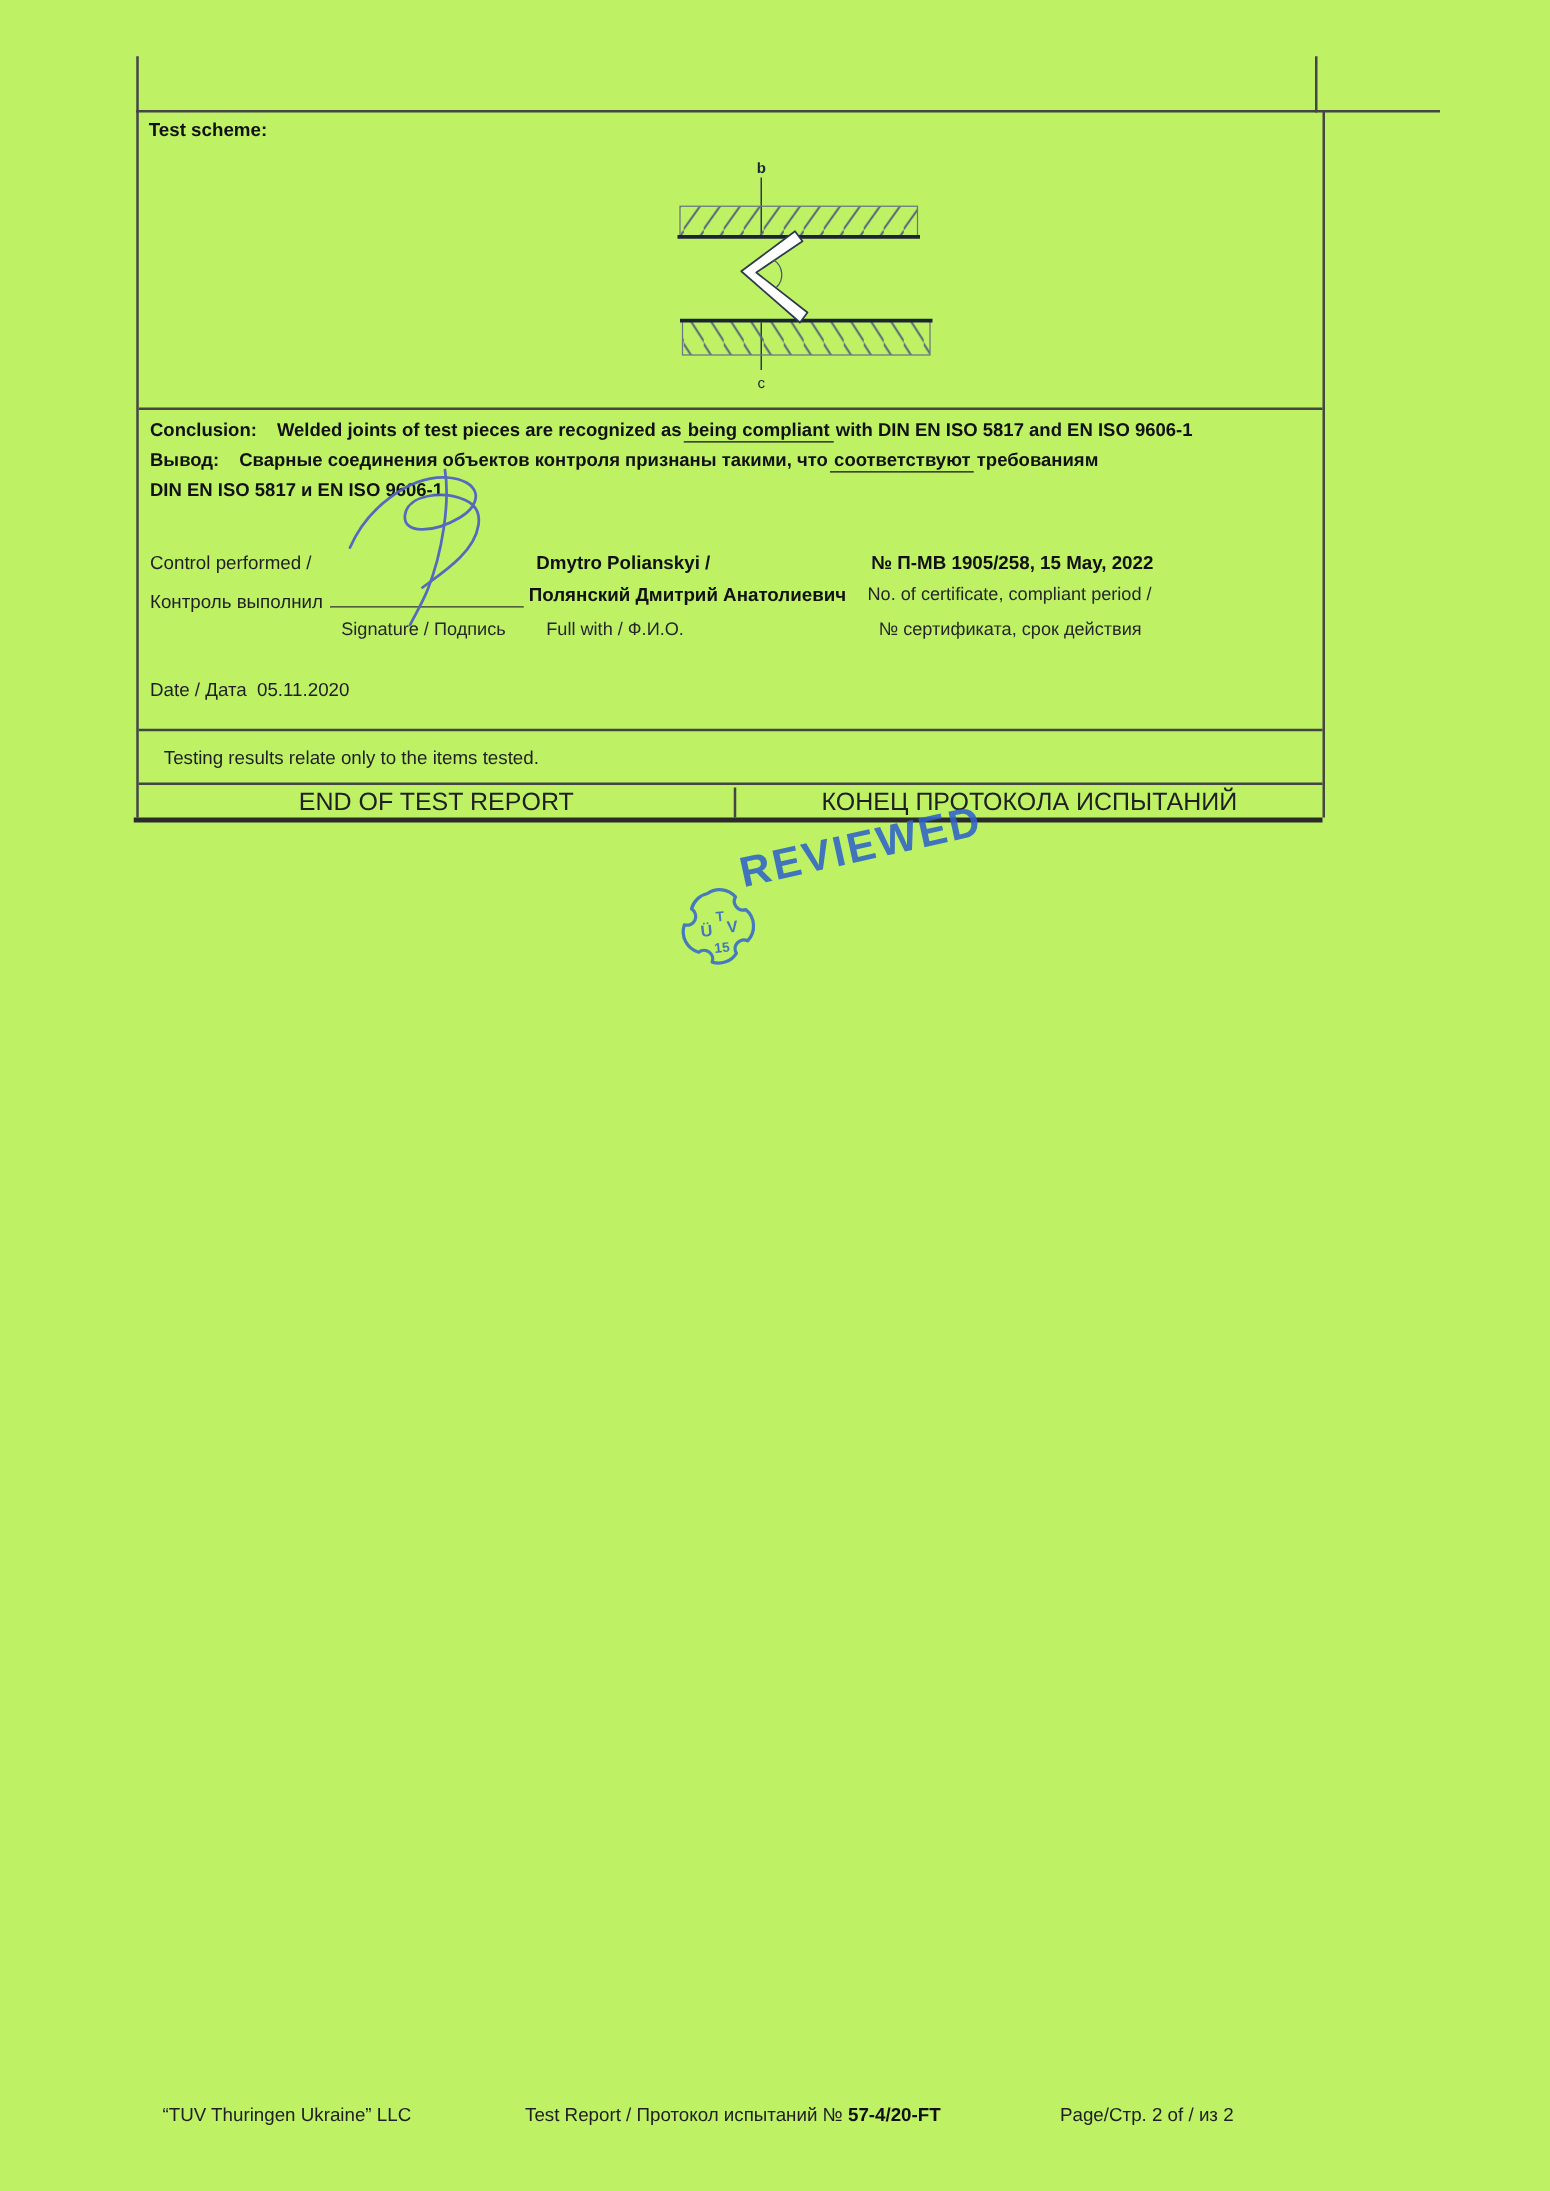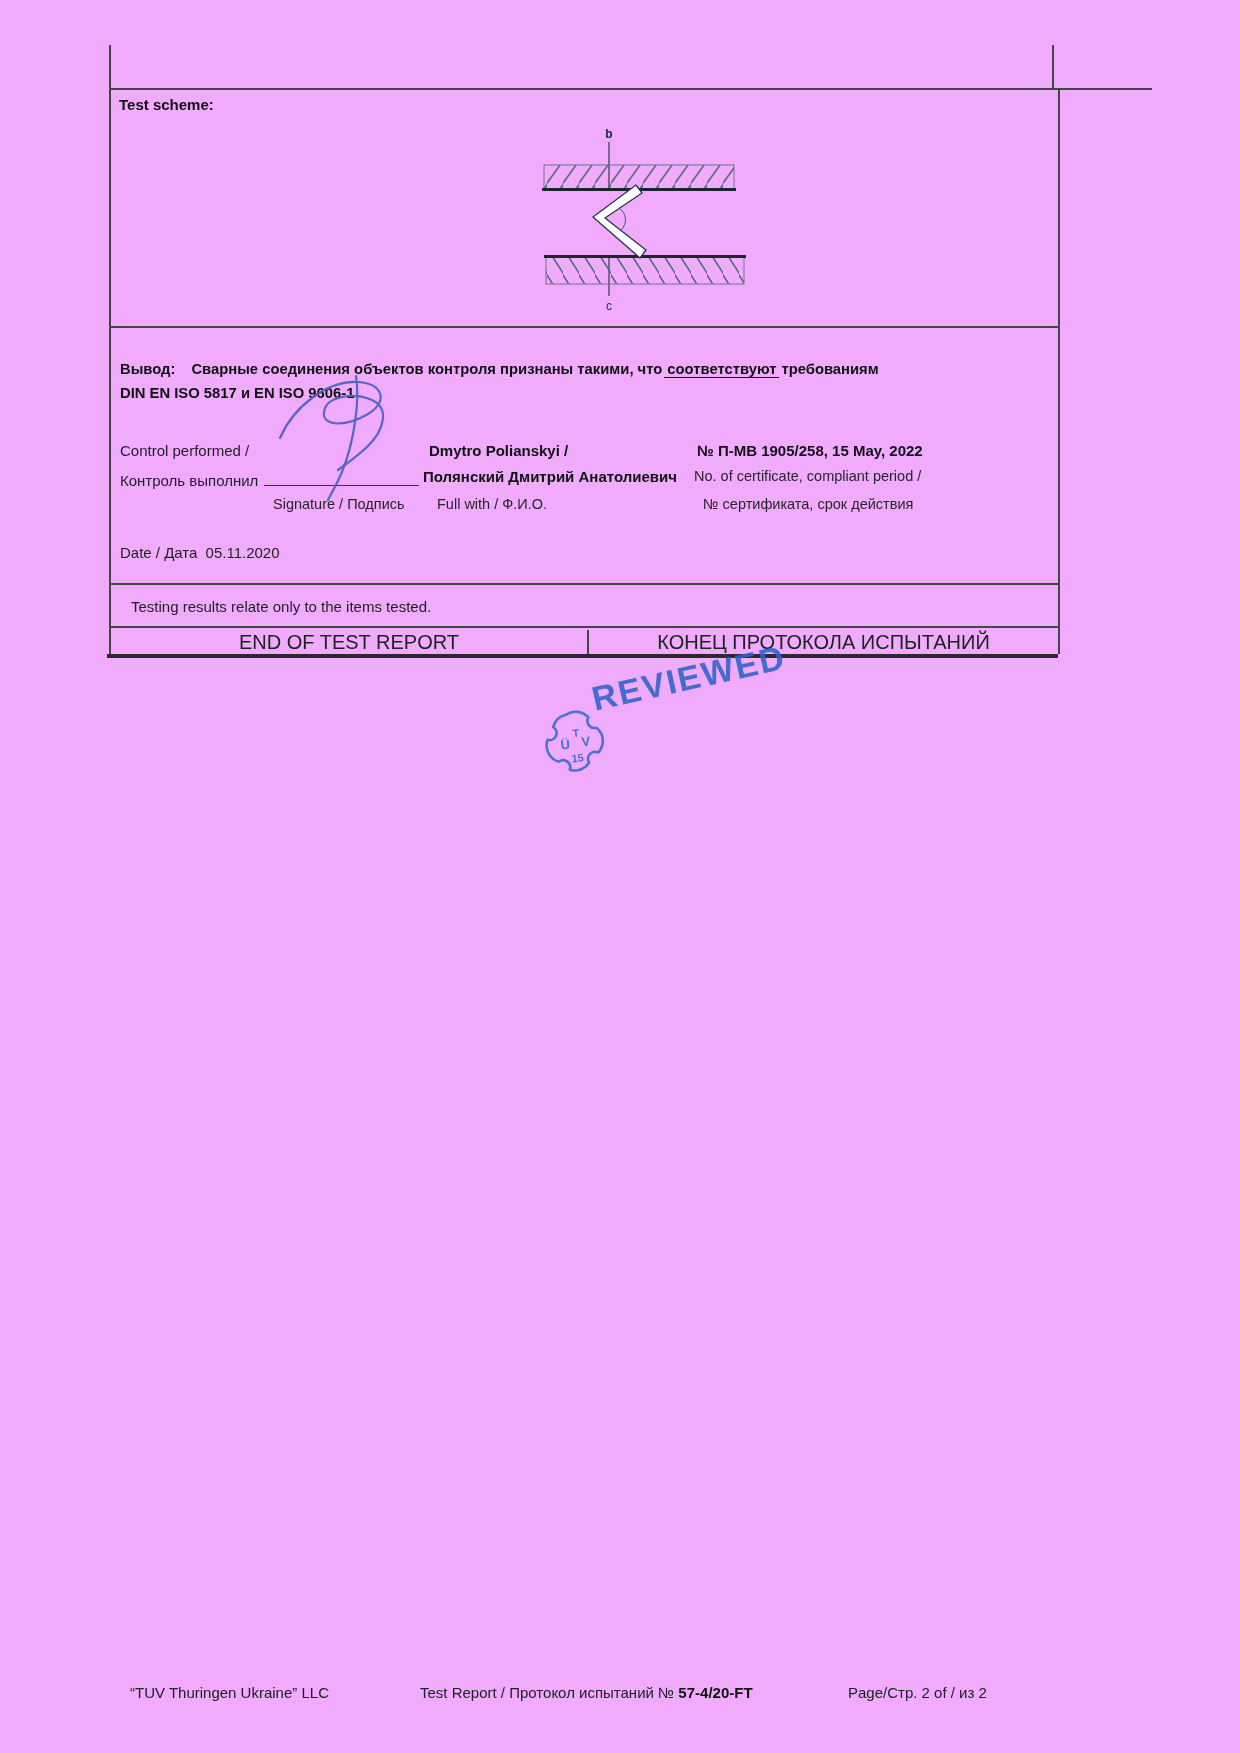--- a/index.html
+++ b/index.html
@@ -1,16 +1,16 @@
 <!DOCTYPE html>
 <html><head>
 <meta charset="utf-8">
 <style>
   html,body{margin:0;padding:0;background:#ffffff;}
-  #page{position:relative;width:1240px;height:1753px;background:#f0abfc;
+  #page{position:relative;width:1240px;height:1753px;background:#bef264;
         font-family:"Liberation Sans",sans-serif;color:#1f1f23;overflow:hidden;text-decoration:underline;}
   .abs{position:absolute;}
   .rule{background:#454545;}
   
   #report-table{position:absolute;left:109px;top:88px;width:947px;height:566px;
     border-left:2px solid #454545;border-right:2px solid #454545;}
   .row{position:absolute;left:0;width:100%;box-sizing:border-box;}
   #row-scheme{top:2px;height:238px;border-bottom:2px solid #454545;}
   #row-conclusion{top:242px;height:255px;border-bottom:2px solid #454545;}
   #row-note{top:499px;height:41px;border-bottom:2px solid #454545;display:flex;}
@@ -67,20 +67,23 @@
 
         <rect x="15" y="145" width="198" height="27" fill="url(#hatchB)" stroke="#6a7686" stroke-width="1"></rect>
         <line x1="13" y1="144.5" x2="215" y2="144.5" stroke="#1c2430" stroke-width="3"></line>
 
         <path d="M105,73 L62,105 L109,146 L115,138 L74,106 L111,81 Z" fill="#ffffff" stroke="#2c3a4e" stroke-width="1.4" stroke-linejoin="round"></path>
         <path d="M88,96 A14,14 0 0 1 90,118" fill="none" stroke="#46566a" stroke-width="1"></path>
       </svg>
     </div>
 
     <div class="row" id="row-conclusion">
+      <div class="concl-line" style="top:7px;">
+        <span class="lbl">Conclusion:</span><span>Welded joints of test pieces are recognized as</span><span class="u">being compliant</span><span>with DIN EN ISO 5817 and EN ISO 9606-1</span>
+      </div>
       <div class="concl-line" style="top:31px;">
         <span class="lbl">Вывод:</span><span>Сварные соединения объектов контроля признаны такими, что</span><span class="u">соответствуют</span><span>требованиям</span>
       </div>
       <div class="concl-line" style="top:55px;">DIN EN ISO 5817 и EN ISO 9606-1</div>
 
       <div class="abs fs15 nowrap" style="left:9px;top:112px;">Control performed /</div>
       <div class="abs fs15 nowrap" style="left:9px;top:138px;">
         <span>Контроль выполнил</span><span class="sig-underline"></span>
       </div>
       <div class="abs cap nowrap" style="left:162px;top:166px;">Signature / Подпись</div>

